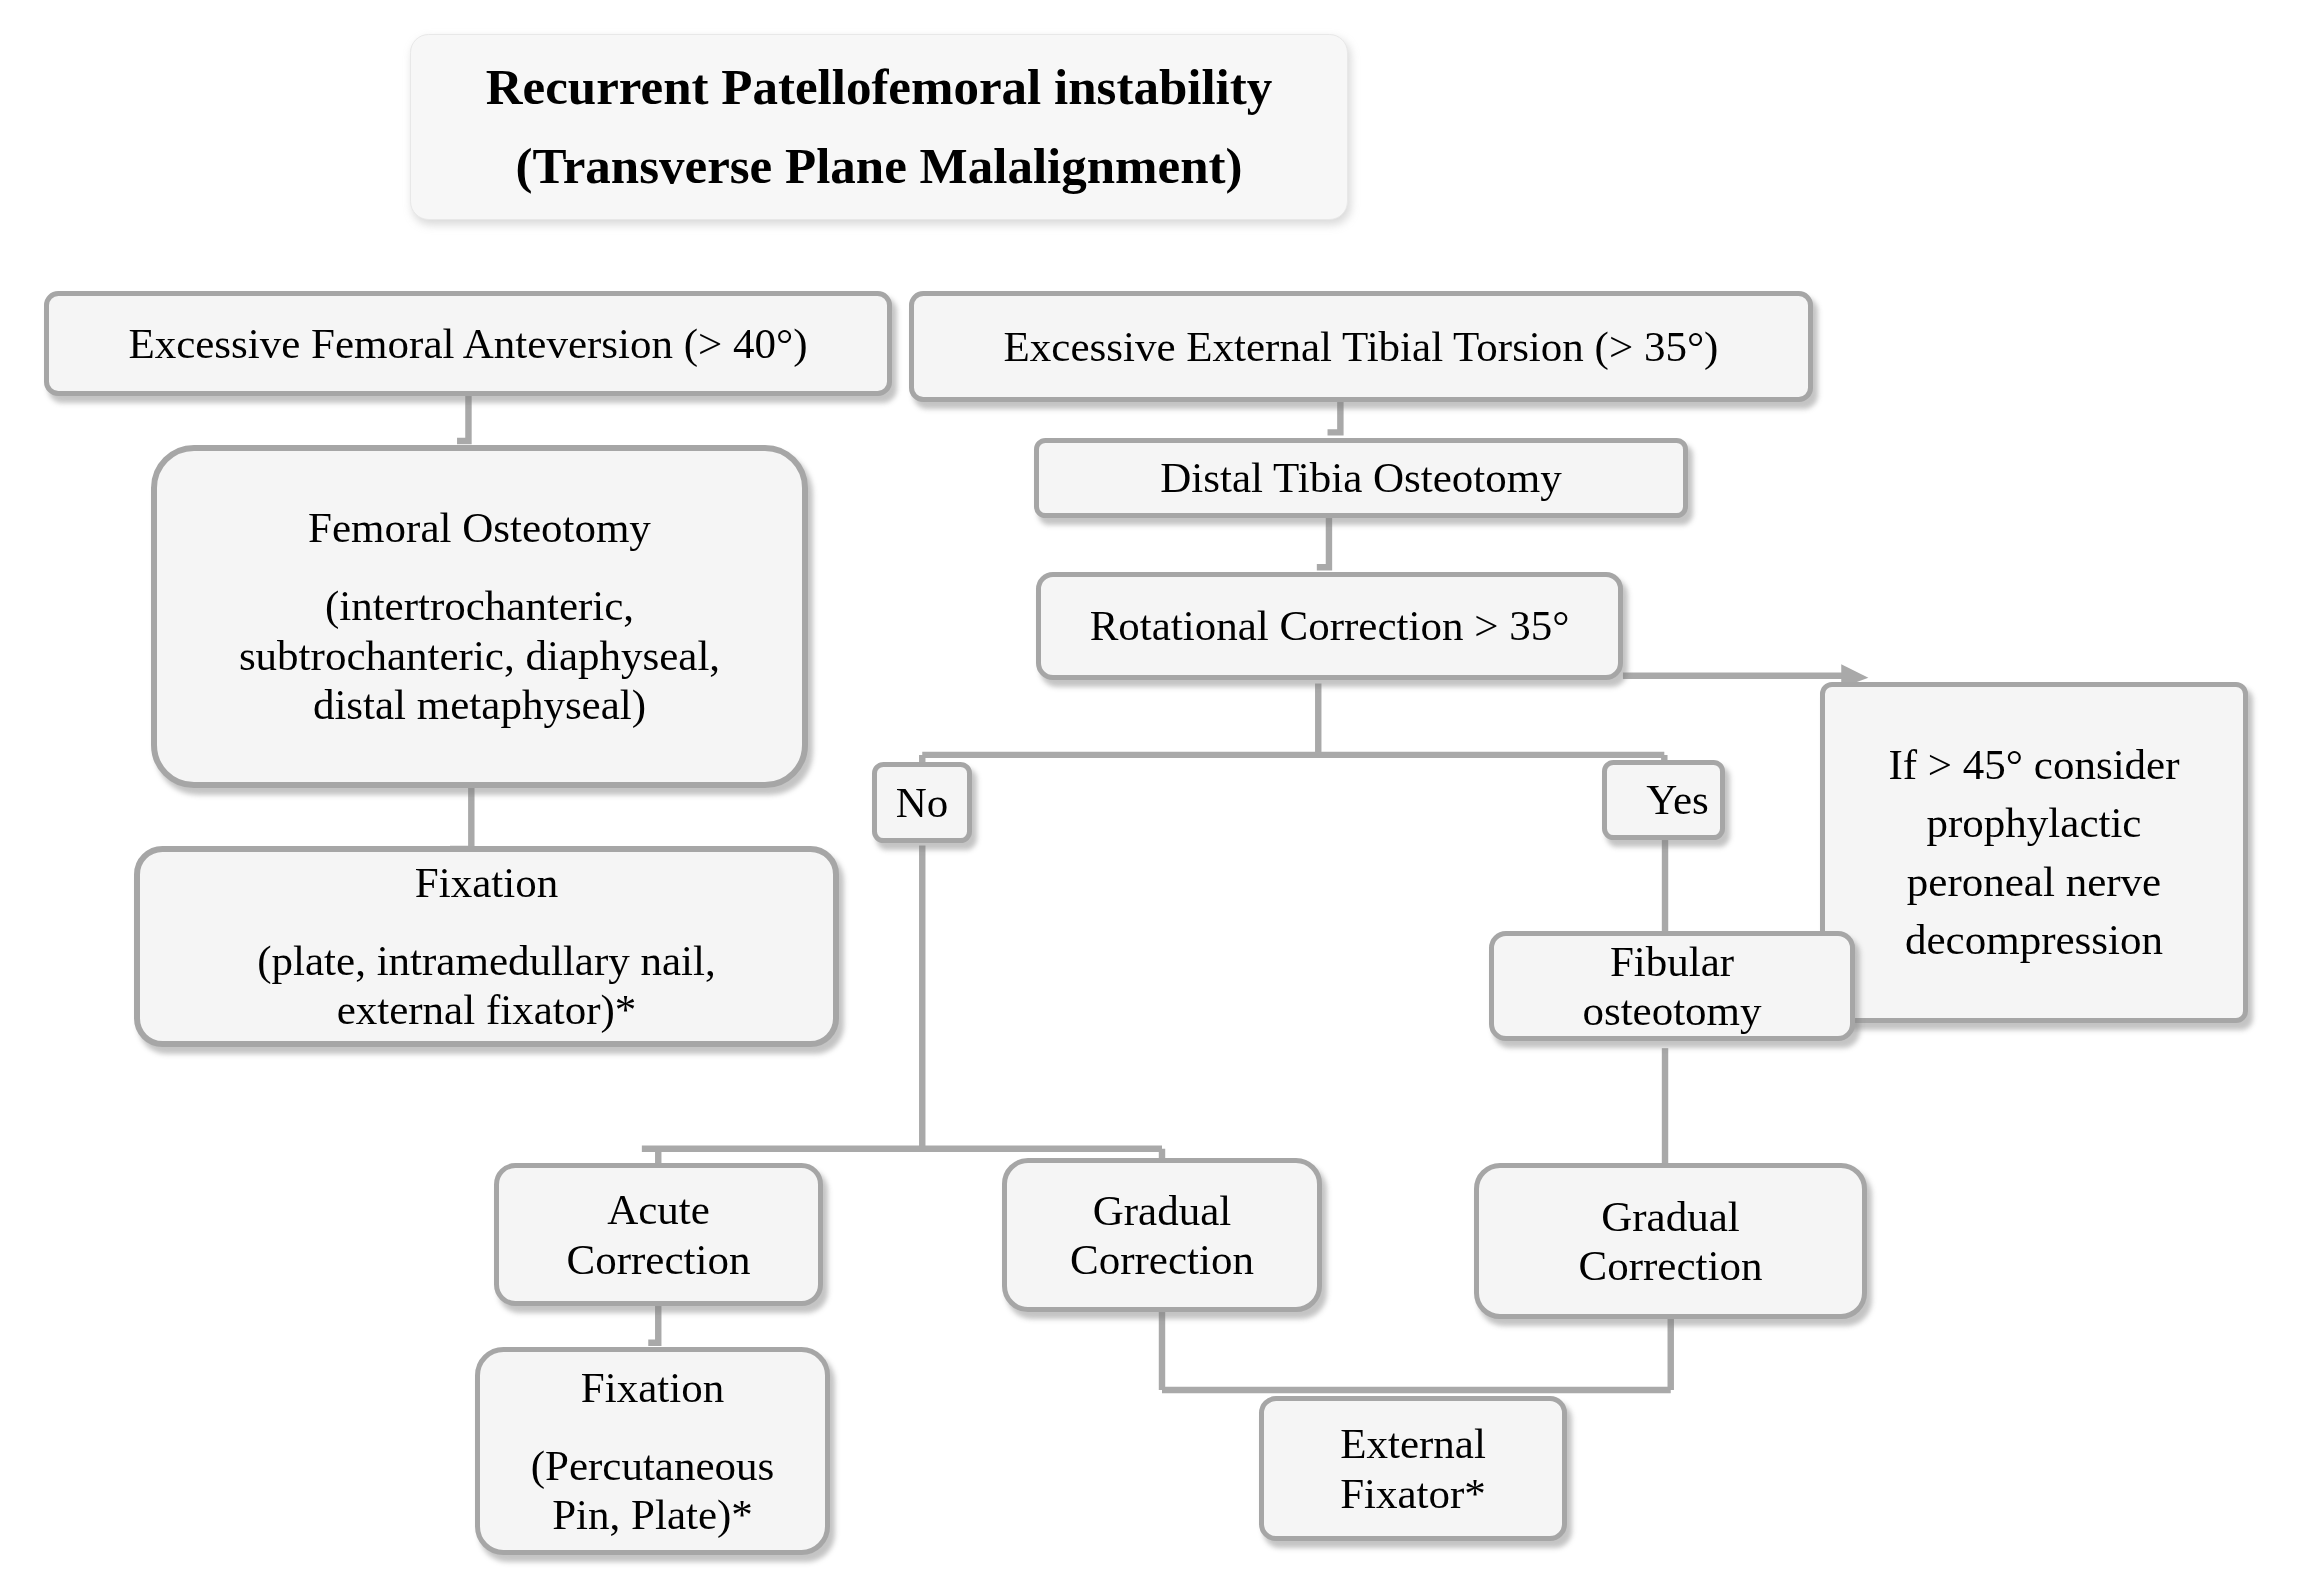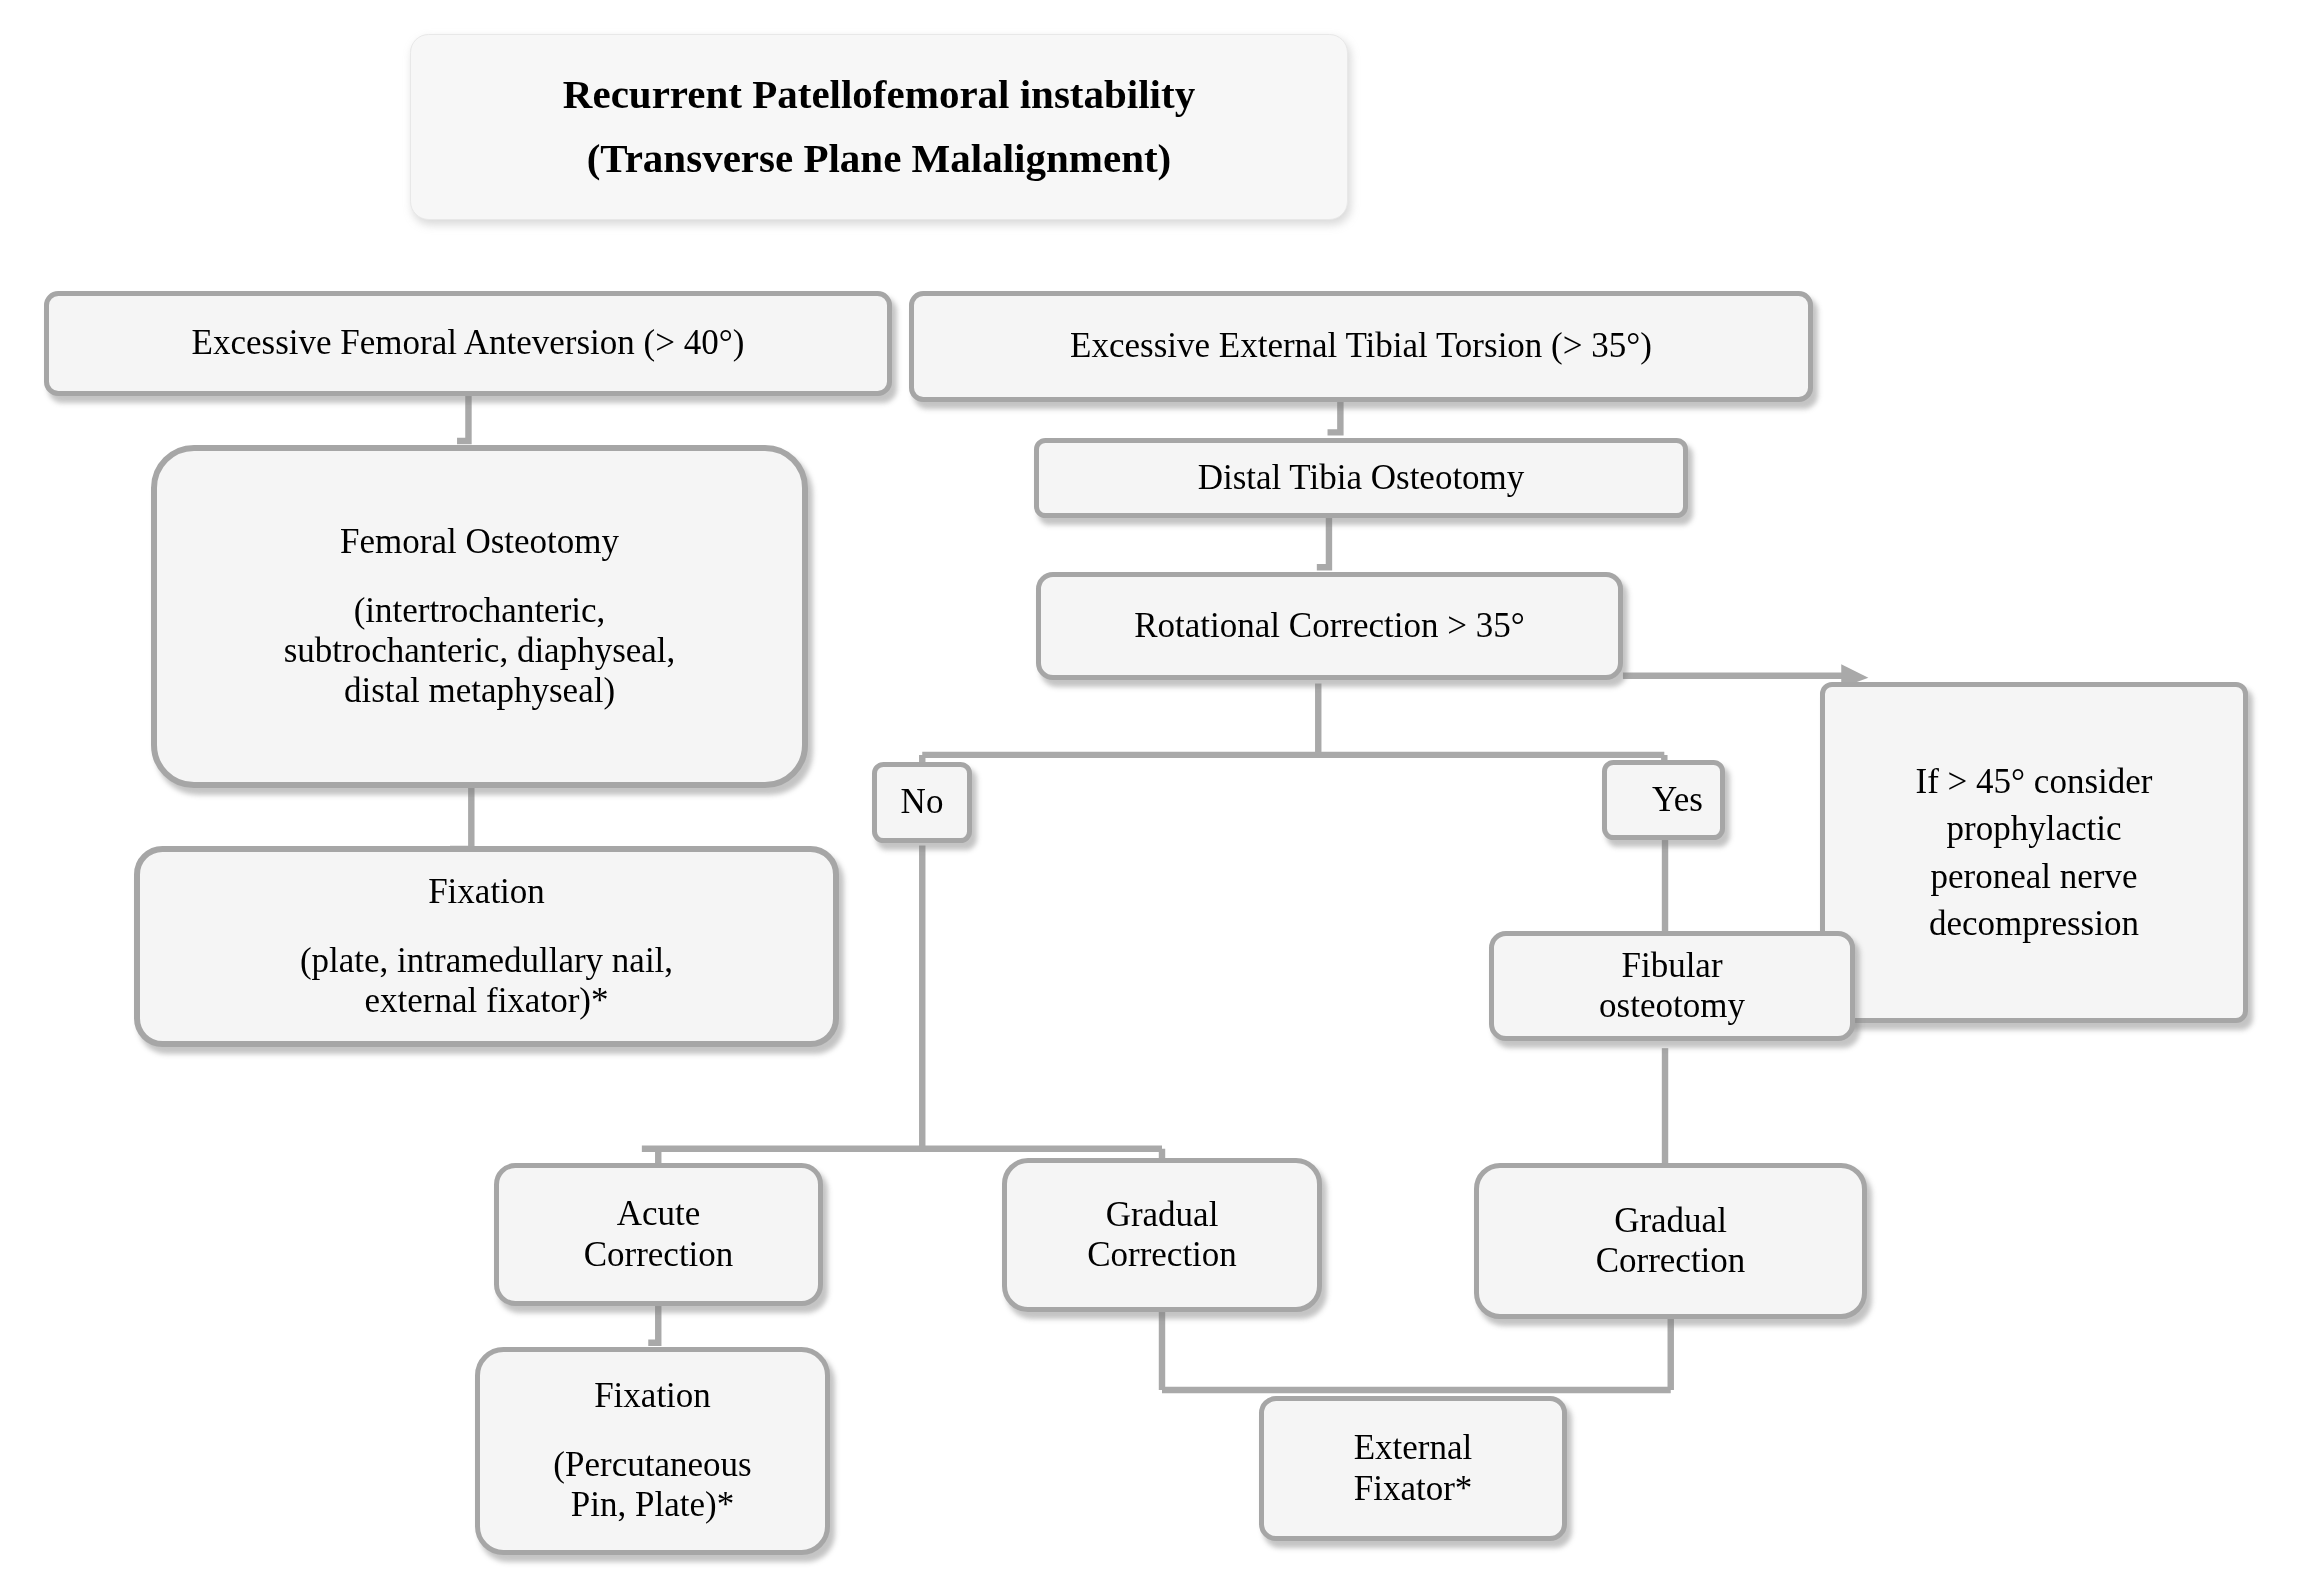--- a/index.html
+++ b/index.html
@@ -10,31 +10,31 @@
   }
   svg.connectors{position:absolute;left:0;top:0;width:2319px;height:1584px;}
   svg.connectors path{stroke:var(--connector,#a9a9a9);stroke-width:9;fill:none;}
   svg.connectors polygon{fill:var(--connector,#a9a9a9);}
 
   .node{
     position:absolute;box-sizing:border-box;
     background:var(--fill,#f5f5f5);
     border:5px solid var(--border,#a6a6a6);
     display:flex;flex-direction:column;align-items:center;justify-content:center;
-    text-align:center;font-size:35px;line-height:1.15;white-space:pre-line;
+    text-align:center;font-size:43px;line-height:1.15;white-space:pre-line;
     box-shadow:4.3px 6.4px 5px rgba(125,125,125,0.45);
   }
   .node-head,.node-body{white-space:pre-line;}
   .node-body{margin-top:28.5px;}
 
   
   .title-box{
     left:410px;top:34px;width:938px;height:186px;border-radius:18.6px;
     border:1.4px solid #e8e8e8;background:var(--title-fill,#f7f7f7);
-    font-weight:bold;font-size:41px;line-height:1.55;
+    font-weight:bold;font-size:51px;line-height:1.55;
     box-shadow:2.9px 4.3px 8.6px rgba(150,150,150,0.35);
   }
   .n-efa      {left:44px;  top:291px; width:848px;height:105px;border-radius:14.3px;}
   .n-eett     {left:909px;top:291px; width:904px;height:111px;border-radius:14.3px;}
   .n-femoral  {left:151px; top:445px; width:657px; height:343px;border-radius:43px;border-width:6.4px;}
   .n-distal   {left:986px;top:438px; width:654px;height:80px;border-radius:11.4px;margin-left:48px;}
   .n-rot      {left:1036px;top:572px; width:587px; height:108px;border-radius:17px;}
   .n-fix1     {left:134px; top:846px;width:705px; height:201px;border-radius:28.5px;border-width:6.4px;}
   .n-no       {left:872px;top:762px;width:100px; height:81px;border-radius:11.4px;border-width:5.7px;}
   .n-yes      {left:1602px;top:760px;width:123px; height:80px;border-radius:11.4px;border-width:5.7px;padding-left:28px;}

